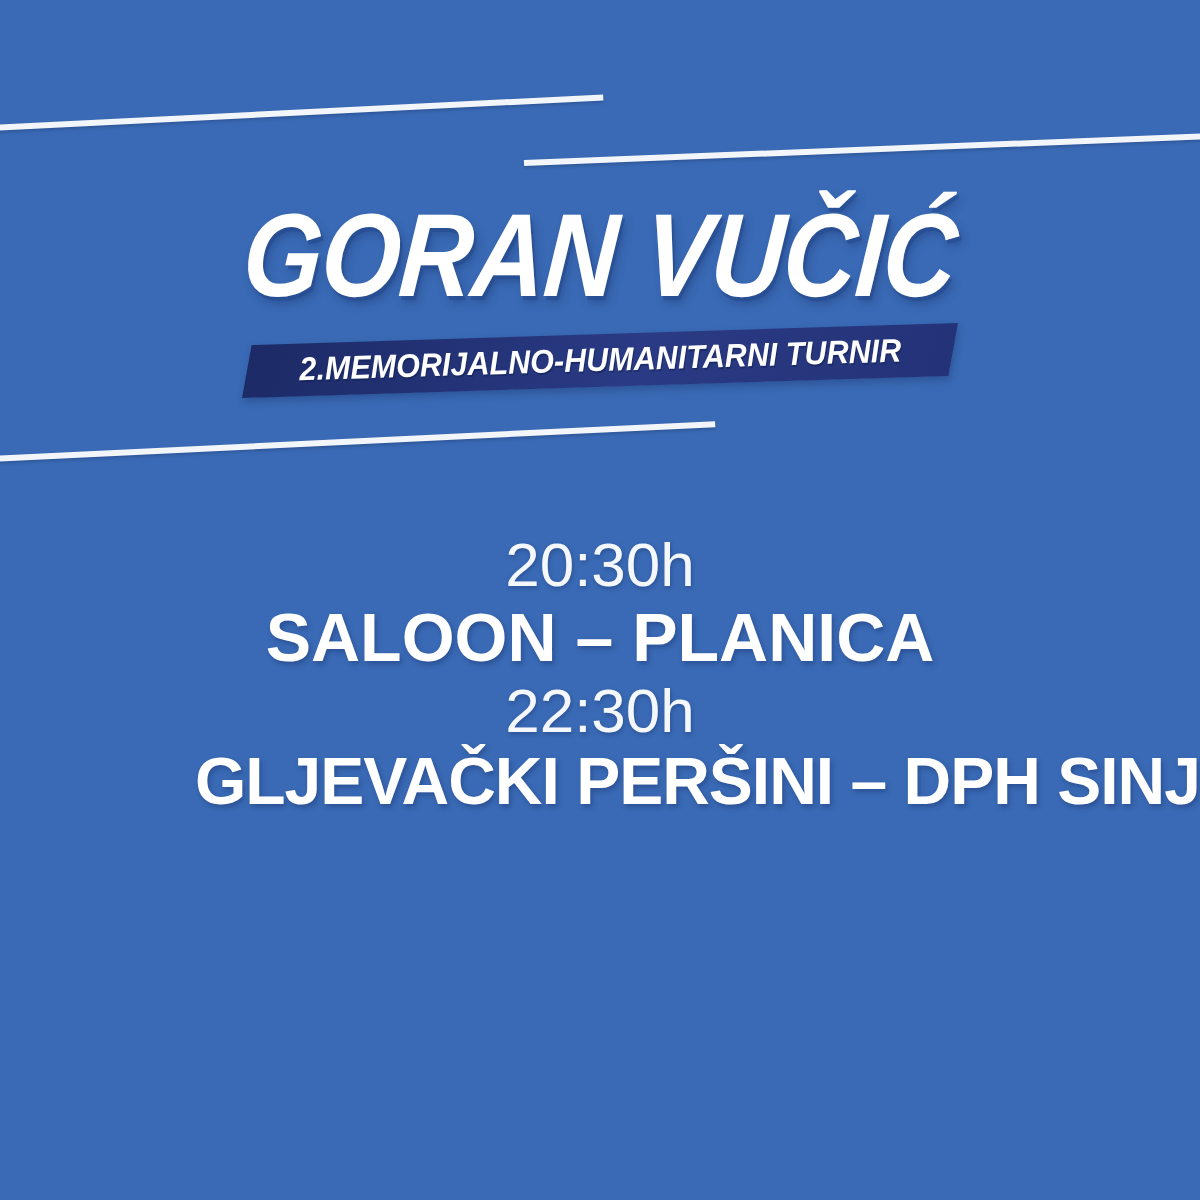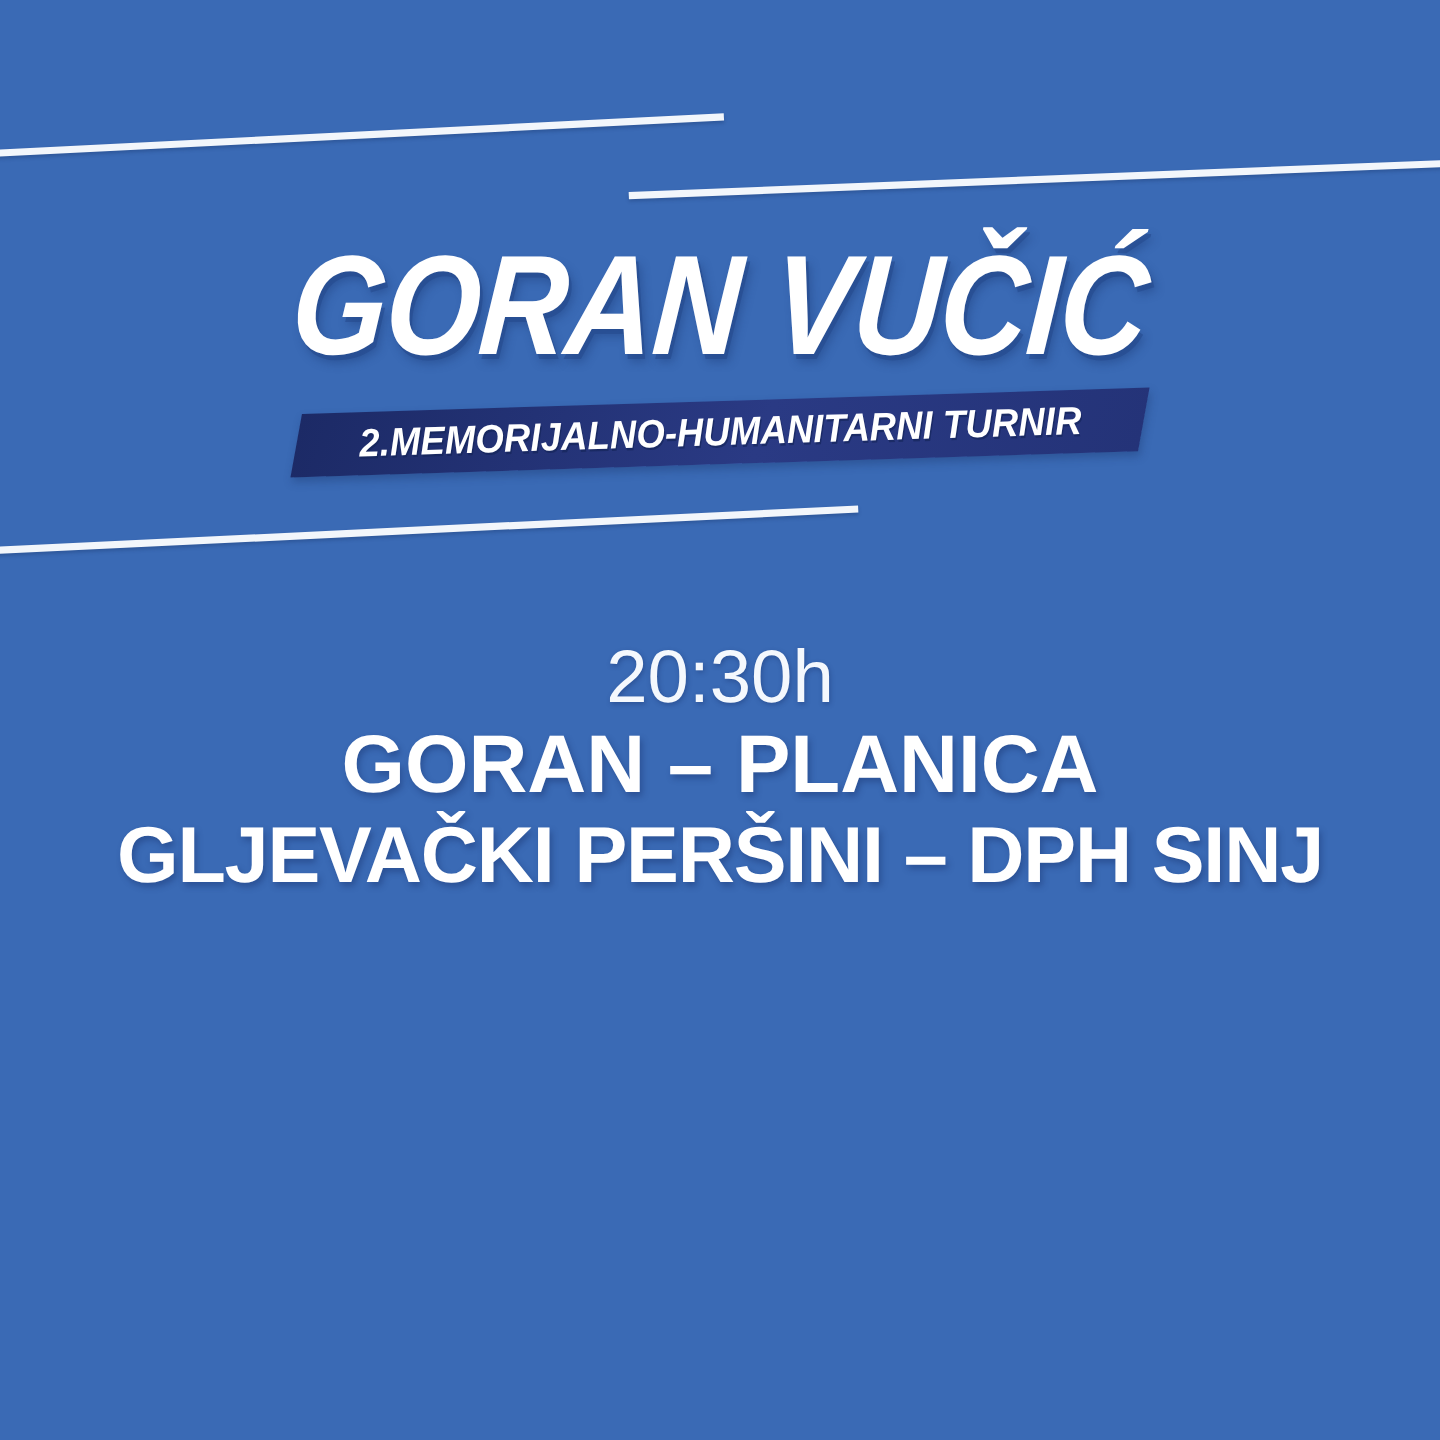--- a/index.html
+++ b/index.html
@@ -135,20 +135,21 @@
     font-size: 68px;
     line-height: 1.12;
     color: #ffffff;
     letter-spacing: 0px;
     white-space: nowrap;
     text-shadow: 2px 3px 5px rgba(24,52,110,0.45);
   }
   .match-teams.wide {
     font-size: 66px;
     letter-spacing: -1px;
+    text-align: right;
   }
 </style>
 </head>
 <body>
 
 <div id="poster">
 
   <div class="deco-line deco-line-1"></div>
   <div class="deco-line deco-line-2"></div>
   <div class="deco-line deco-line-3"></div>
@@ -160,25 +161,26 @@
   <div class="subtitle-banner-wrap">
     <div class="subtitle-banner">
       <span class="subtitle-text">2.MEMORIJALNO-HUMANITARNI TURNIR</span>
     </div>
   </div>
 
   <div class="schedule">
 
     <div class="match">
       <span class="match-time">20:30h</span>
-      <span class="match-teams">GORAN – PLANICA</span>
+      <span class="match-teams">SALOON – PLANICA</span>
     </div>
 
     <div class="match">
     </div>
 
     <div class="match">
+      <span class="match-time">22:30h</span>
       <span class="match-teams wide">GLJEVAČKI PERŠINI – DPH SINJ</span>
     </div>
 
   </div>
 
 </div>
 
 </body></html>

